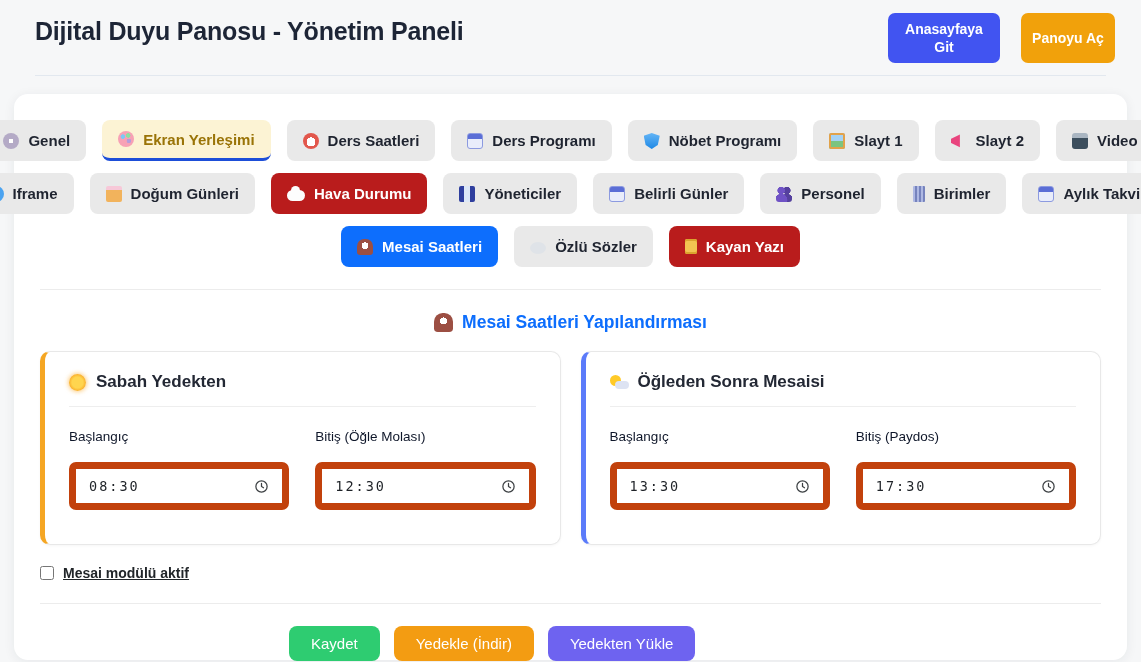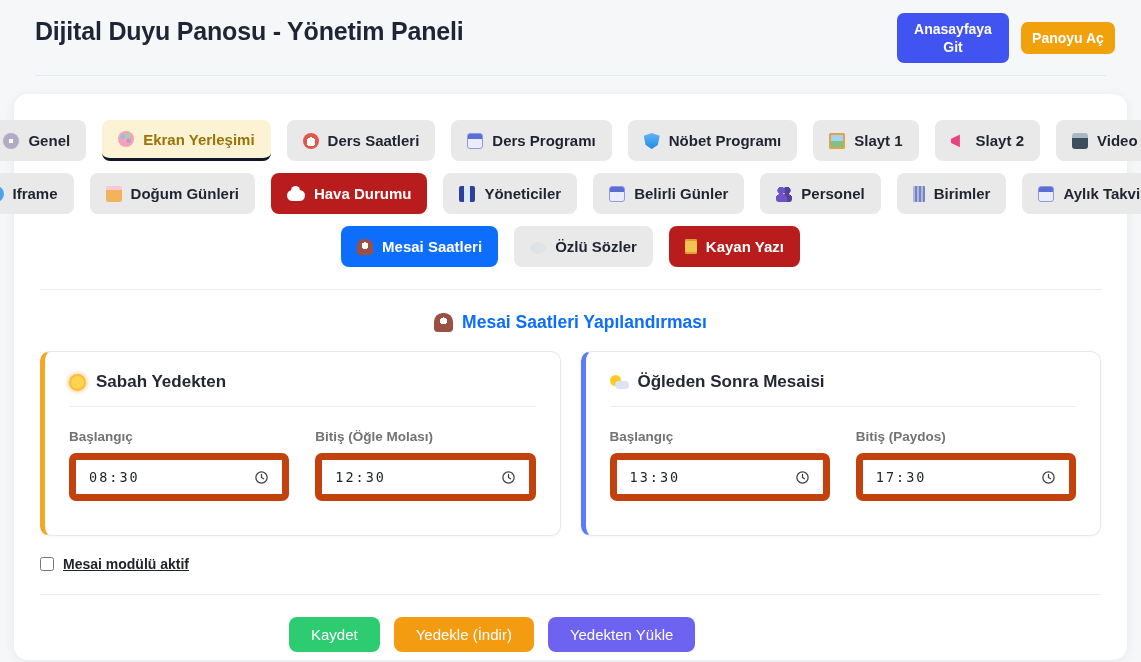--- a/index.html
+++ b/index.html
@@ -6,39 +6,39 @@
   html,body { margin:0; padding:0; }
   body {
     width:1141px; height:662px; overflow:hidden;
     background:#f6f7f8;
     font-family:"Liberation Sans","DejaVu Sans",sans-serif;
     color:#212529;
   }
   
   .header { display:flex; justify-content:space-between; align-items:flex-start; padding:13px 26px 0 35px; }
   .page-title { font-size:25px; font-weight:bold; color:#1d2536; margin:4px 0 0; letter-spacing:-0.2px; }
-  .header-actions { display:flex; gap:12px;align-items:center; }
+  .header-actions { display:flex; gap:21px; }
   .hbtn { border:none; border-radius:7px; color:#fff; font-weight:bold; font-size:14px;
           line-height:1.3; text-align:center; padding:7px 8px; cursor:pointer;
           font-family:inherit; }
   .hbtn-blue   { background:#4154f1; width:112px; }
   .hbtn-orange { background:#f1a10b; width:94px; }
   .header-rule { border:none; border-top:1px solid #e2e8ef; margin:12px 35px 0; }
 
   
   .main-card { margin:18px 14px 14px; background:#fff; border-radius:14px;
                box-shadow:0 2px 12px rgba(30,40,60,.07); padding:26px 20px 20px; height:566px; }
 
   
   .tabs { display:flex; flex-direction:column; gap:12px; align-items:center; }
   .tabrow { display:flex; gap:16px; justify-content:center; }
   .tab { display:flex; align-items:center; gap:9px; background:#e9e9e9; border:none;
          border-radius:8px; padding:0 16px; height:41px; font-size:15px; font-weight:600;
          color:#1f2430; cursor:pointer; font-family:inherit; white-space:nowrap; }
-  .tab--yellow { background:#fcf3d4; border-bottom:3px solid #0f172a; color:#9a7408; }
+  .tab--yellow { background:#fcf3d4; border-bottom:3px solid #1d4ed8; color:#9a7408; }
   .tab--green  { background:#b91c1c; color:#fff; }
   .tab--blue   { background:#0d6efd; color:#fff; }
 
   .divider { border:none; border-top:1px solid #ececec; margin:22px 6px; }
 
   
   .ic { width:16px; height:16px; display:inline-block; flex:none; border-radius:3px; }
   .ic-gear    { border-radius:50%; background:radial-gradient(circle,#fff 0 2.5px,#b4aac6 2.5px); }
   .ic-palette { border-radius:50%;
                 background:radial-gradient(circle at 30% 35%,#7ec8f5 0 2px,transparent 2.5px),
@@ -86,21 +86,21 @@
   .cards { display:flex; gap:20px; margin:18px 6px 0; }
   .card { flex:1; background:#fff; border:1px solid #e8e8e8; border-radius:10px;
           border-left:5px solid; padding:18px 24px 34px; box-shadow:0 1px 3px rgba(0,0,0,.04); }
   .card--morning   { border-left-color:#f5a623; }
   .card--afternoon { border-left-color:#5b7bfa; }
   .card-title { display:flex; align-items:center; gap:10px; font-size:17px; font-weight:bold;
                 color:#232834; margin:2px 0 14px; }
   .card-rule { border:none; border-top:1px solid #eee; margin:0 0 22px; }
   .fields { display:flex; gap:26px; }
   .field { flex:1; }
-  .field-label { display:block; font-size:13.5px; font-weight:bold; color:#737373; margin-bottom:9px; }
+  .field-label { display:block; font-size:13.5px; font-weight:normal; color:#0f172a; margin-bottom:18px; }
   .tinput { display:flex; align-items:center; justify-content:space-between; gap:8px;
             border:7px solid #c2410c; border-radius:7px; padding:9px 13px; background:#fff;
             cursor:text; }
   .tinput .tval { font-family:"DejaVu Sans Mono","Liberation Mono",monospace;
                   font-size:13.5px; letter-spacing:2px; color:#1f2328; }
   .tinput svg { flex:none; }
 
   
   .check-row { display:flex; align-items:center; gap:9px; margin:20px 6px 0;text-decoration:underline; }
   .check-row input { width:14px; height:14px; margin:0; cursor:pointer; }

